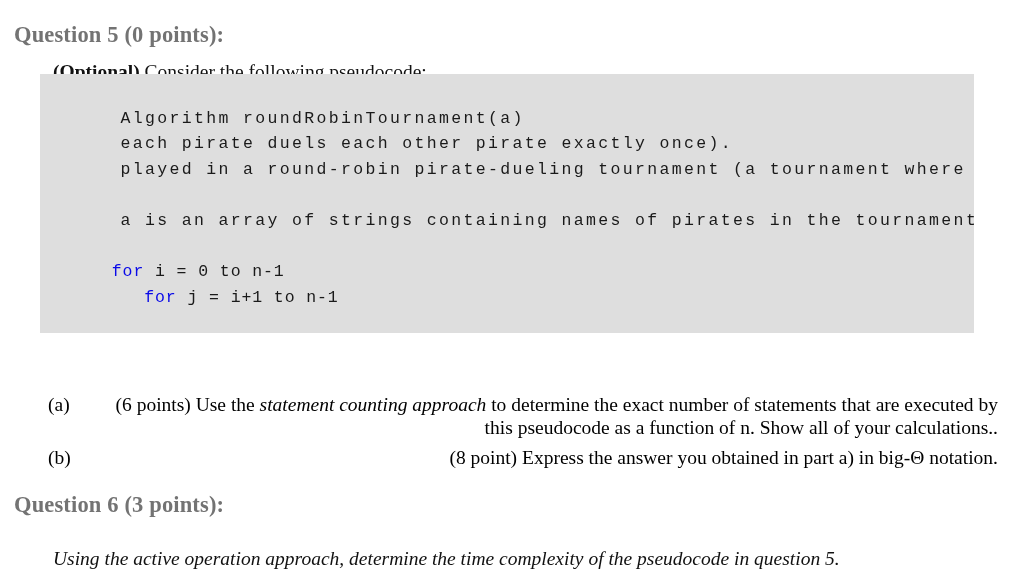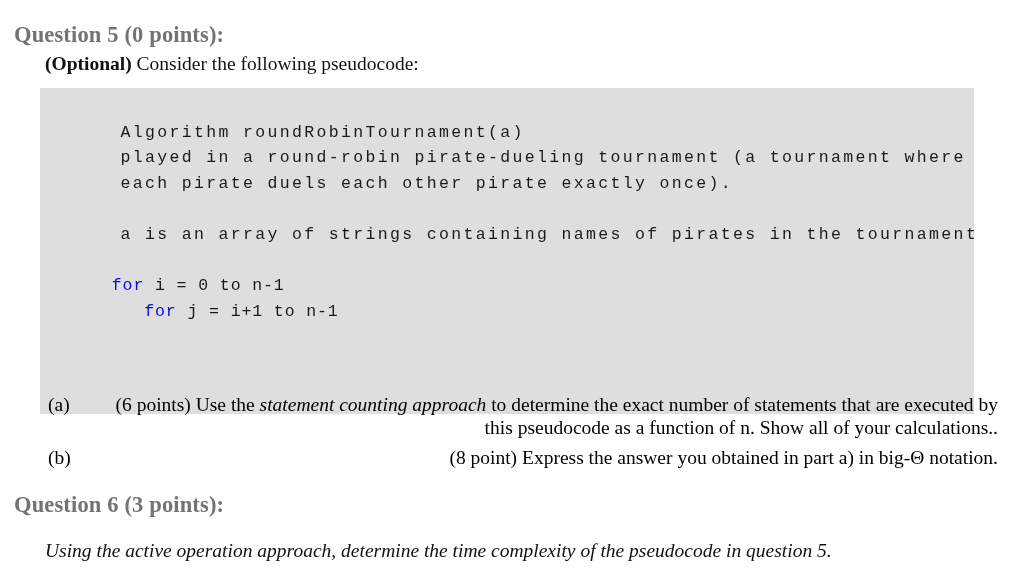--- a/index.html
+++ b/index.html
@@ -36,37 +36,37 @@
   }
   #q5-heading { position: absolute; left: 14px; top: 22px; }
   #q6-heading { position: absolute; left: 14px; top: 492px; }
 
   
   .body-text {
     font-family: "Liberation Serif", "DejaVu Serif", serif;
     font-size: 19.5px;
     line-height: 23px;
     color: #111111;
-    margin: 0;
+    margin: 8px;
   }
   #q5-intro {
     position: absolute;
     left: 45px;
     top: 52px;
     white-space: nowrap;
   }
   #q5-intro .bold { font-weight: bold; }
 
   
   #code-block {
     position: absolute;
     left: 40px;
-    top: 88px;
+    top: 74px;
     width: 934px;
-    height: 326px;
+    height: 259px;
     background: #dedede;
     box-sizing: border-box;
     padding: 6px 0 0 7px;
     overflow: hidden;
   }
   .code-line {
     font-family: "Liberation Mono", "DejaVu Sans Mono", monospace;
     font-size: 16.5px;
     line-height: 25.6px;
     color: #1a1a1a;
@@ -127,24 +127,24 @@
 
   <div class="q-heading" id="q5-heading">Question 5 (0 points):</div>
 
   <div class="body-text" id="q5-intro"><span class="bold">(Optional)</span><span> Consider the following pseudocode:</span></div>
 
   <div id="code-block">
     <div class="code-line">
       <span>Algorithm roundRobinTournament(a)</span>
     </div>
     <div class="code-line">
-      <span>played in a round-robin pirate-dueling tournament (a tournament where</span>
+      <span>each pirate duels each other pirate exactly once).</span>
     </div>
     <div class="code-line">
-      <span>each pirate duels each other pirate exactly once).</span>
+      <span>played in a round-robin pirate-dueling tournament (a tournament where</span>
     </div>
     <div class="code-line blank">
       <span></span>
     </div>
     <div class="code-line">
       <span>a is an array of strings containing names of pirates in the tournament</span>
     </div>
     <div class="code-line blank">
       <span></span>
     </div>

